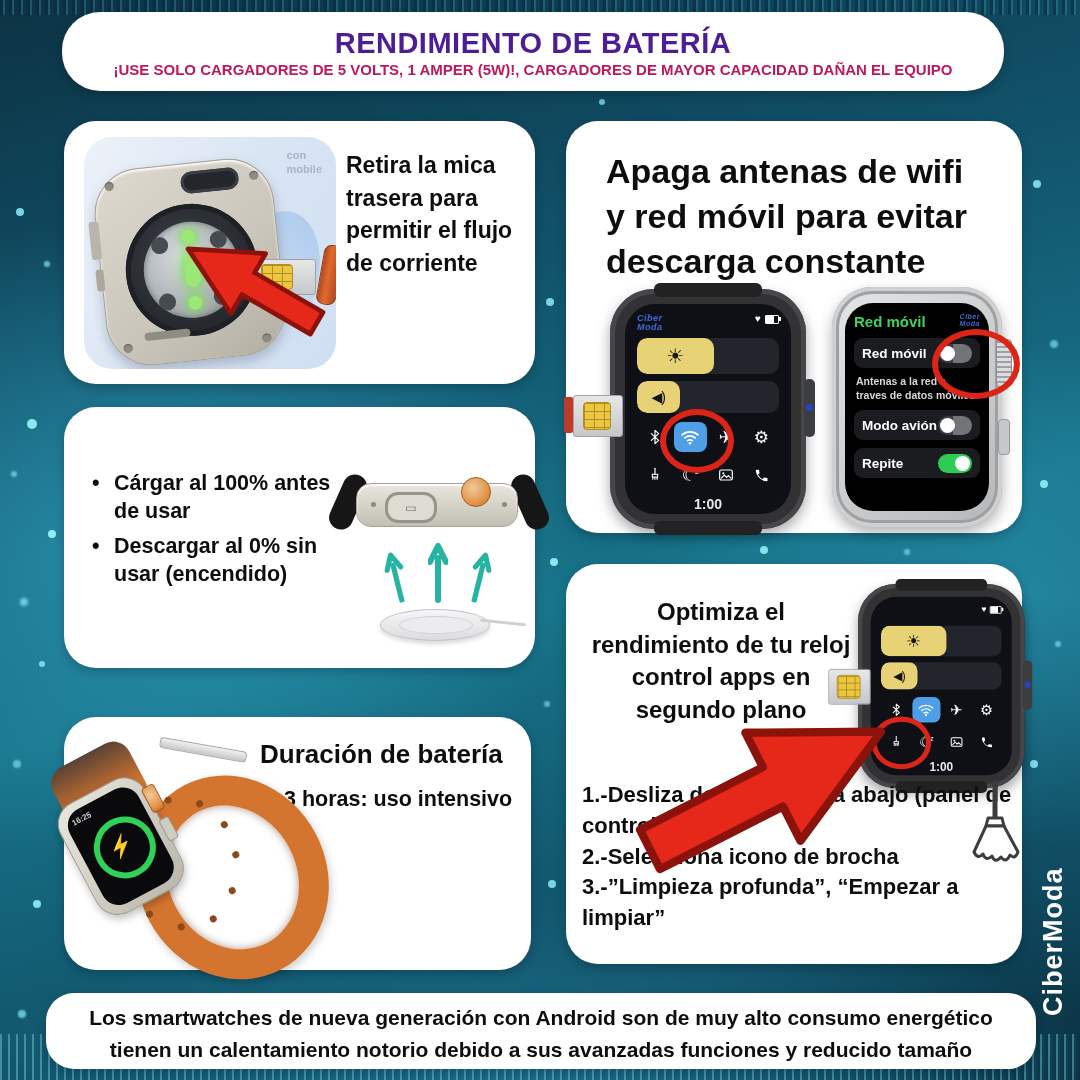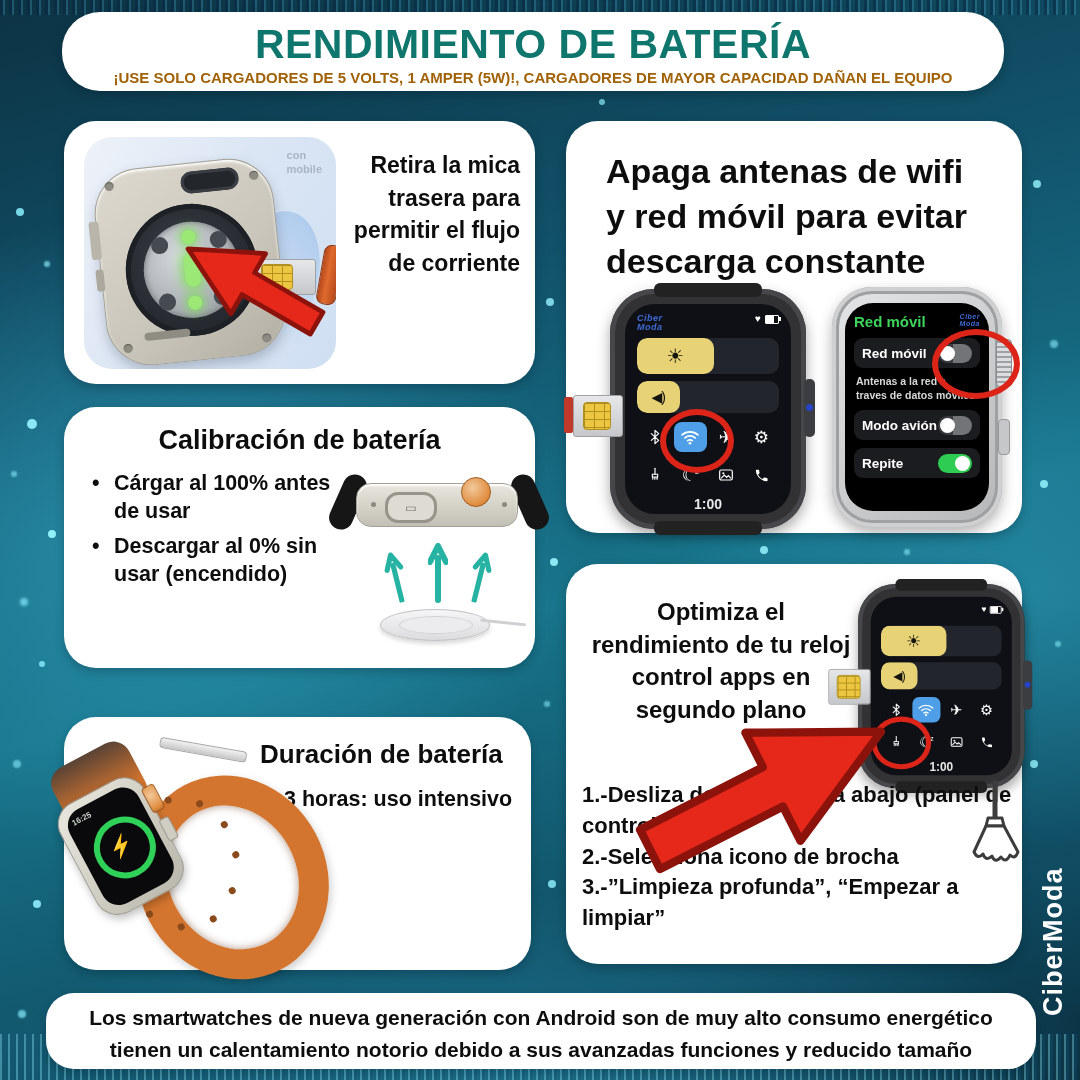--- a/index.html
+++ b/index.html
@@ -27,22 +27,22 @@
       545px 702px 2px 1px rgba(140,240,255,.6), 550px 882px 0 2px rgba(150,245,255,.8),
       1035px 182px 0 2px rgba(150,245,255,.8), 1052px 342px 2px 2px rgba(140,240,255,.6),
       1042px 482px 0 2px rgba(150,245,255,.85), 1056px 642px 2px 1px rgba(140,240,255,.6),
       1032px 762px 0 2px rgba(150,245,255,.8), 600px 100px 0 1px rgba(140,240,255,.7),
       762px 548px 0 2px rgba(150,245,255,.85), 905px 550px 2px 1px rgba(140,240,255,.6);
   }
   .panel{position:absolute;background:#fff;border-radius:32px;box-shadow:0 4px 10px rgba(0,20,30,.25);z-index:2;}
 
   
   .hdr{left:62px;top:12px;width:942px;height:79px;border-radius:38px;text-align:center;}
-  .hdr-title{margin-top:9px;font-size:41px;font-weight:800;letter-spacing:.5px;color:#0f766e;}
-  .hdr-sub{margin-top:1px;font-size:15px;font-weight:700;color:#a16207;}
+  .hdr-title{margin-top:15px;font-size:29px;font-weight:800;letter-spacing:.5px;color:#4c1d95;}
+  .hdr-sub{margin-top:1px;font-size:15px;font-weight:700;color:#be185d;}
 
   
   .p-mica{left:64px;top:121px;width:471px;height:263px;}
   .photo{position:absolute;left:20px;top:16px;width:252px;height:232px;border-radius:28px;overflow:hidden;
     background:linear-gradient(120deg,#eef2f9 0%,#dbe6f4 45%,#cfdff2 100%);}
   .photo .feather{position:absolute;right:20px;bottom:10px;width:90px;height:150px;border-radius:50% 50% 10% 50%;
     background:linear-gradient(200deg, rgba(120,170,230,.45), rgba(120,170,230,0) 70%);transform:rotate(18deg);}
   .wback{position:absolute;left:16px;top:26px;width:178px;height:196px;border-radius:46px;transform:rotate(-6deg);
     background:linear-gradient(145deg,#ddd9ce,#c9c5ba 60%,#b0ac a0);background:linear-gradient(145deg,#ddd9ce,#c9c5ba 60%,#b2aea2);
     border:1px solid #a39f94;box-shadow:0 6px 12px rgba(40,50,70,.25), inset 0 2px 3px #fff;}
@@ -61,21 +61,21 @@
   .gpill{position:absolute;left:41px;top:31px;width:15px;height:34px;border-radius:8px;background:#9ce876;box-shadow:0 0 12px 3px #7fe05a;}
   .photo-cap{position:absolute;right:14px;top:12px;text-align:left;color:#a9b4c4;font-size:11px;line-height:1.25;font-weight:700;}
   .sim1{position:absolute;right:-8px;top:120px;width:92px;height:38px;}
   .sim1 .tray{position:absolute;left:0;top:2px;width:62px;height:34px;border-radius:3px;background:linear-gradient(#e6e7e9,#c6c7ca);border:1px solid #a0a1a4;}
   .chip{position:absolute;left:8px;top:4px;width:30px;height:24px;border-radius:4px;background:#ecc640;border:1px solid #b08f1f;
     background-image:linear-gradient(#b08f1f 1px,transparent 1px),linear-gradient(90deg,#b08f1f 1px,transparent 1px);background-size:10px 8px;}
   .simtool{position:absolute;right:4px;top:-12px;width:18px;height:58px;border-radius:8px;transform:rotate(10deg);
     background:linear-gradient(90deg,#b5491c,#e06a2e 40%,#b5491c);border:1px solid #8c3410;}
   .arrow{position:absolute;z-index:5;}
   .mica-arrow{left:88px;top:104px;width:158px;transform:rotate(-150deg);}
-  .mica-text{position:absolute;left:282px;top:28px;width:174px;text-align:right;
+  .mica-text{position:absolute;left:282px;top:28px;width:174px;text-align:left;
     font-size:23px;line-height:1.42;font-weight:800;color:#0d0d0d;}
 
   
   .p-ant{left:566px;top:121px;width:456px;height:412px;}
   .ant-head{position:absolute;left:40px;top:28px;width:382px;font-size:34px;line-height:1.32;font-weight:800;color:#0d0d0d;}
 
   
   .watch-dark{position:absolute;width:196px;height:240px;background:#323234;border-radius:44px;
     box-shadow:inset 0 0 0 5px #46474a, 0 6px 14px rgba(0,0,0,.35);}
   .watch-dark .cap{position:absolute;left:44px;width:108px;height:14px;background:#222;border-radius:6px;}
@@ -352,21 +352,20 @@
         <span class="toggle on">
             <span class="knob"></span>
           </span>
       </div>
     </div>
     <div class="red-ring" style="right:-18px;top:42px;width:76px;height:58px;"></div>
   </div>
 </div>
 
 <div class="panel p-cal">
-  <div class="cal-head">Calibración de batería</div>
   <div class="blist">
     <div class="bitem">Cárgar al 100% antes de usar</div>
     <div class="bitem">Descargar al 0% sin usar (encendido)</div>
   </div>
   <div class="calfig">
     <div class="strapc l"></div>
     <div class="strapc r"></div>
     <div class="wside">
       <div class="camp">
           <span>▭</span>

